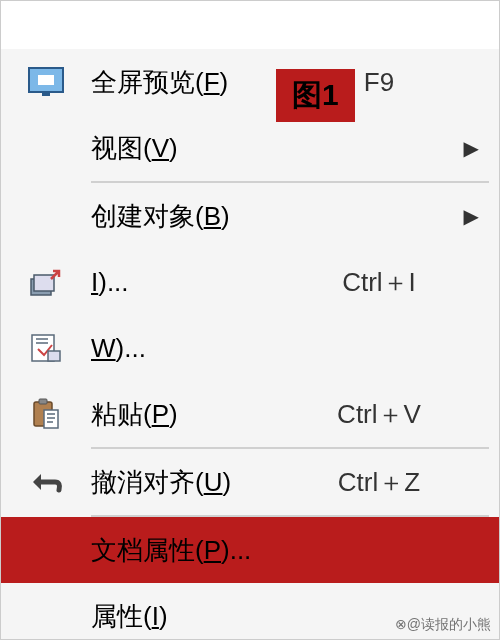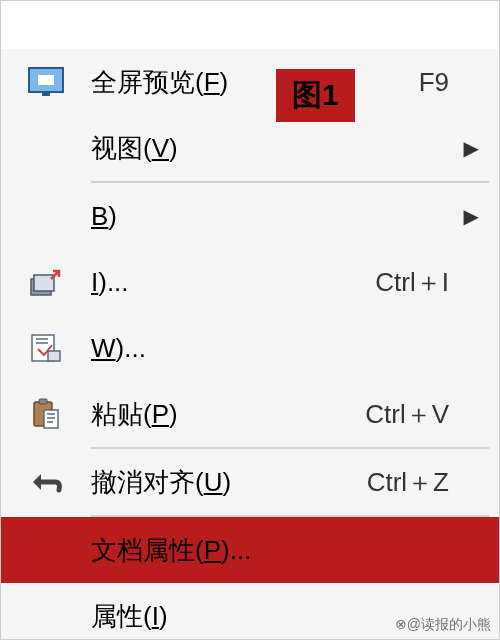--- a/index.html
+++ b/index.html
@@ -36,21 +36,21 @@
       justify-content: center;
       flex-shrink: 0;
     }
     .label-col {
       flex: 1;
       display: flex;
       align-items: center;
     }
     .shortcut-col {
       width: 140px;
-      text-align: right;
+      text-align: center;
       font-size: 26px;
       color: #333;
     }
     .arrow-col {
       width: 30px;
       text-align: right;
       font-size: 20px;
       color: #333;
     }
     .separator {
@@ -113,20 +113,21 @@
     </div>
     <div class="shortcut-col"></div>
     <div class="arrow-col">▶</div>
   </div>
 
   <div class="separator"></div>
 
   <div class="menu-item">
     <div class="icon-col"></div>
     <div class="label-col">
+      <span>创建对象(</span>
         <span class="underline">B</span>
         <span>)</span>
     </div>
     <div class="shortcut-col"></div>
     <div class="arrow-col">▶</div>
   </div>
 
   <div class="menu-item">
     <div class="icon-col">
       <svg width="34" height="30" viewBox="0 0 34 30">

